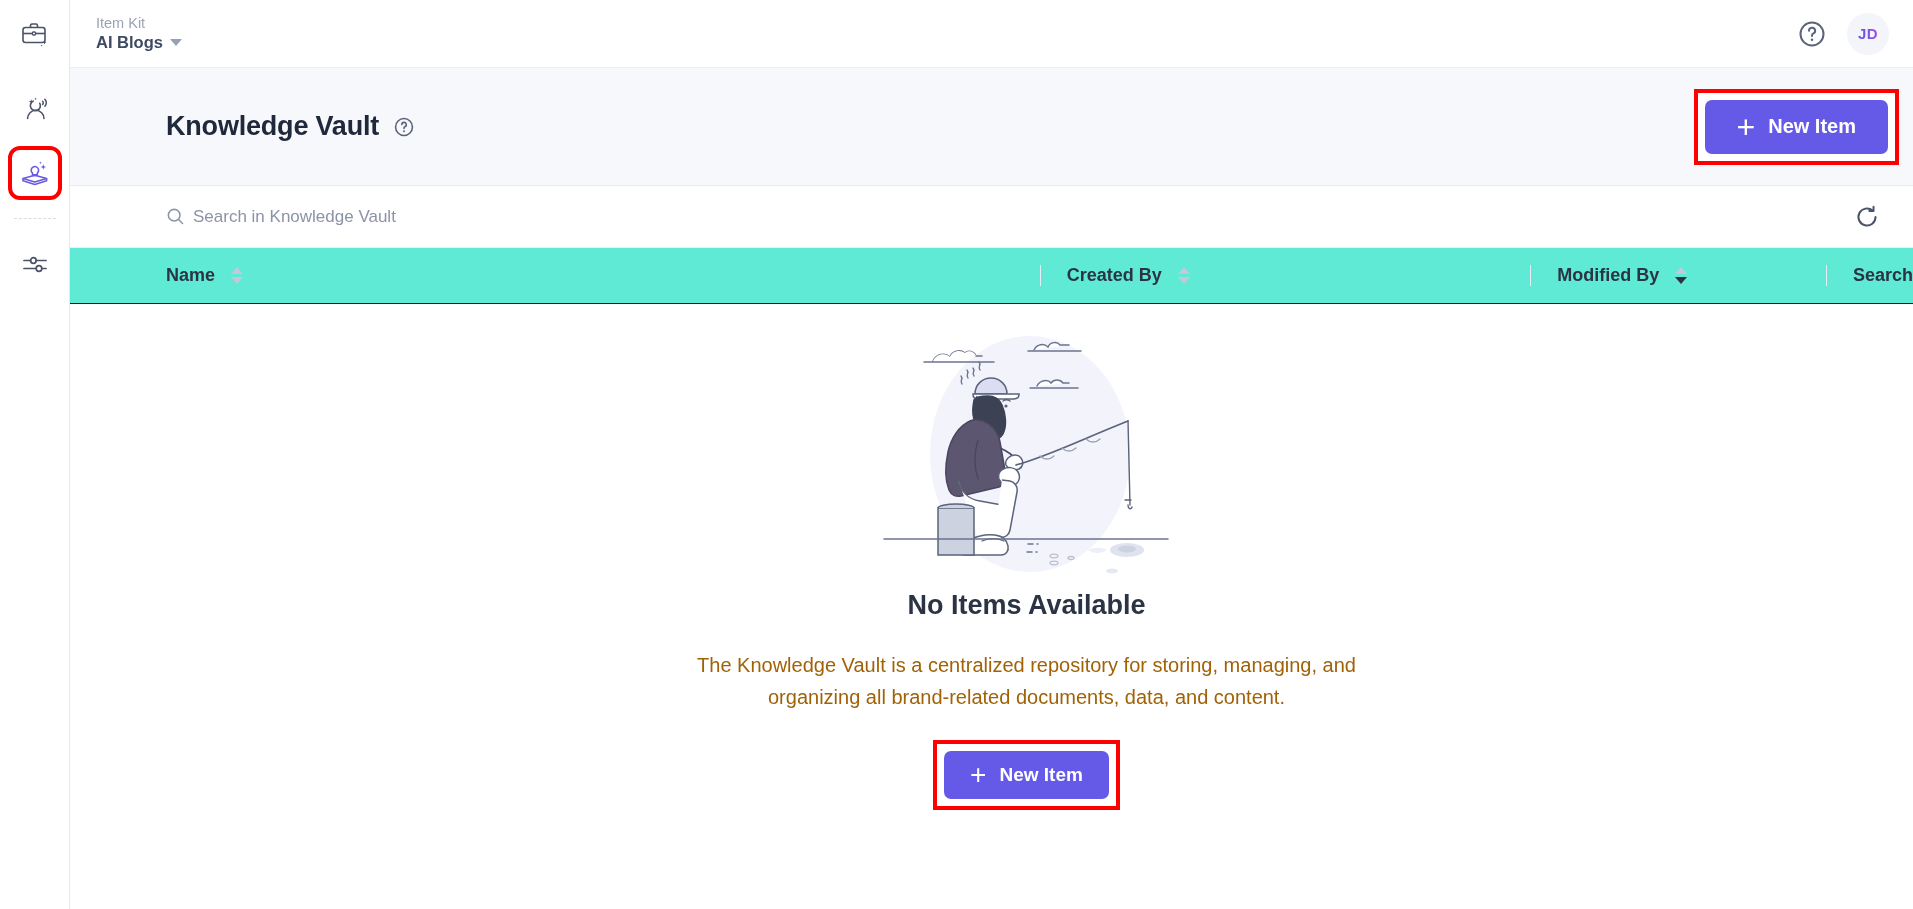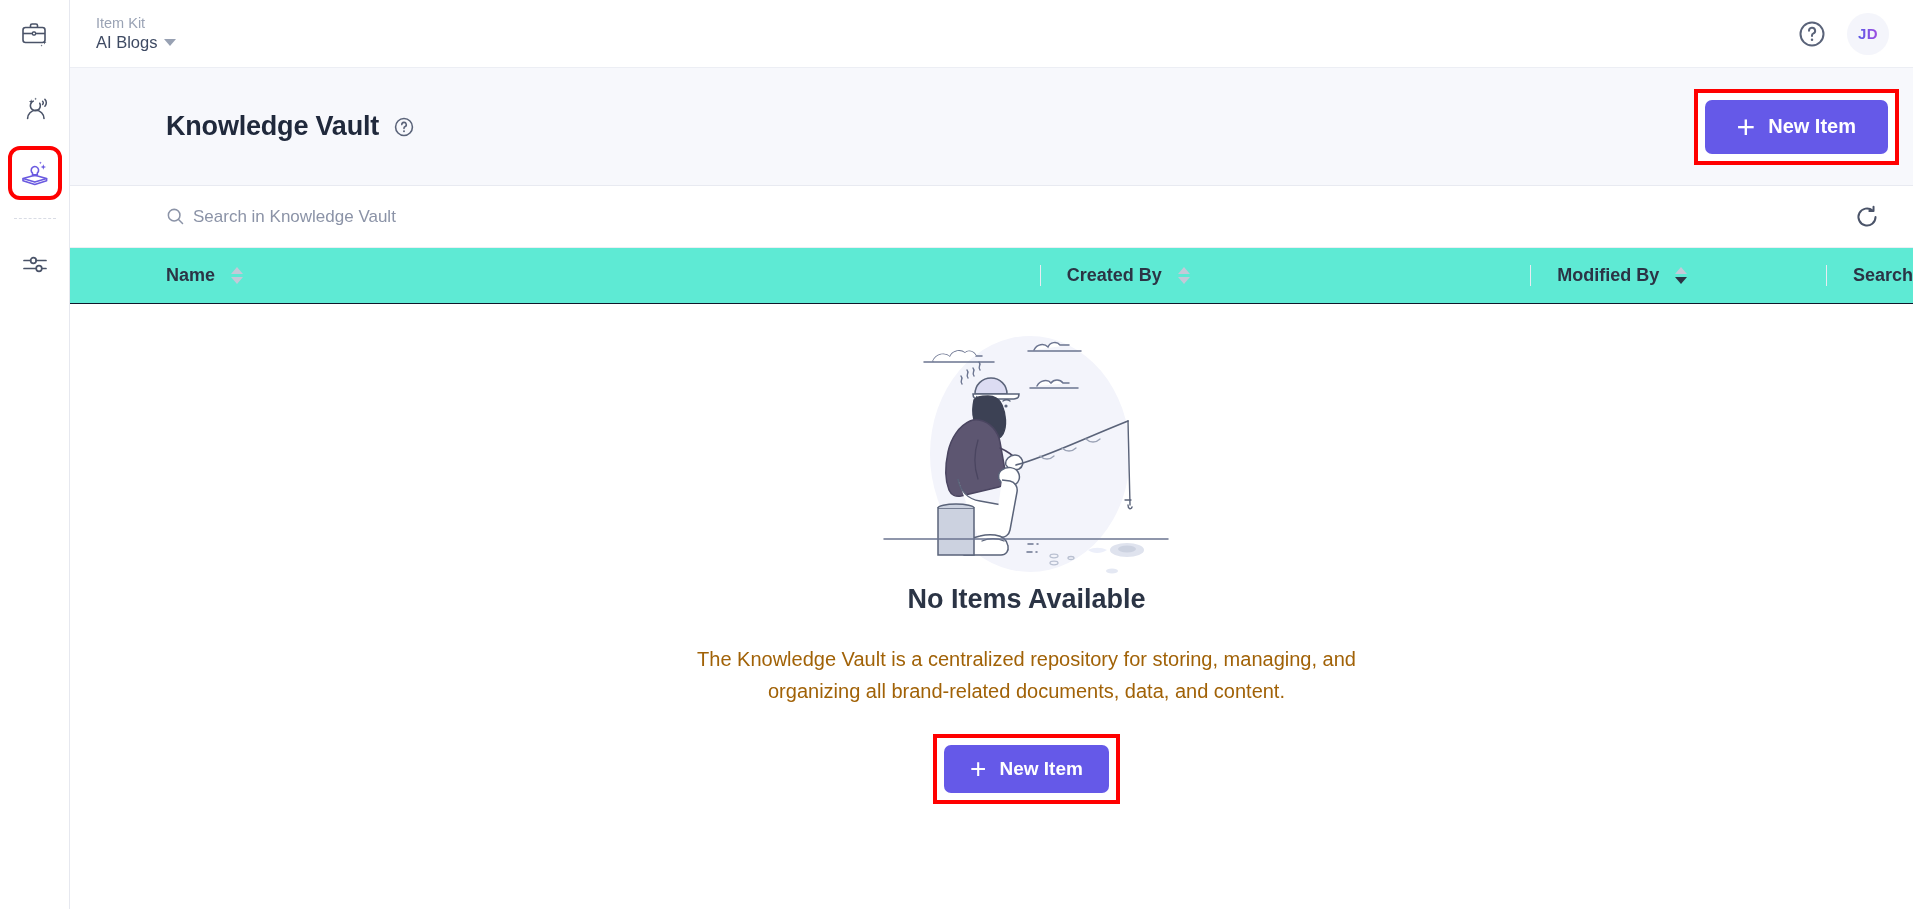--- a/index.html
+++ b/index.html
@@ -47,21 +47,21 @@
   .topbar {
     height: 68px; background: #ffffff;
     display: flex; align-items: center;
     border-bottom: 1px solid #eceef4;
     padding: 0 24px 0 26px;
     flex: 0 0 68px;
   }
   .brand-block { display: flex; flex-direction: column; justify-content: center; line-height: 1.25; }
   .brand-kit-label { font-size: 14.5px; color: #9aa3b5; font-weight: 400; }
   .brand-name-row { display: flex; align-items: center; gap: 7px; cursor: pointer; }
-  .brand-name { font-size: 16.5px; color: #3e4a63; font-weight: 400; }
+  .brand-name { font-size: 16.5px; color: #3e4a63; font-weight: 700; }
   .caret-down {
     width: 0; height: 0;
     border-left: 6px solid transparent;
     border-right: 6px solid transparent;
     border-top: 7px solid #98a1b3;
   }
   .topbar-spacer { flex: 1 1 auto; }
   .topbar-right { display: flex; align-items: center; gap: 20px; }
   .help-circle { cursor: pointer; display: flex; }
   .avatar {
@@ -152,21 +152,21 @@
   }
   .sorter.desc .tri-dn { border-top-color: #2b3445; }
 
   
   .empty {
     flex: 1 1 auto; display: flex; flex-direction: column;
     align-items: center; padding-top: 24px; background: #fff;
     padding-left: 70px;
   }
   .empty-title {
-    font-size: 27px; font-weight: 700; color: #2b3445; margin-top: 4px;
+    font-size: 27px; font-weight: 700; color: #2b3445; margin-top: 10px;
   }
   .empty-desc {
     margin-top: 28px;
     font-size: 20px; line-height: 1.62; color: #a16207;
     text-align: center; max-width: 700px;
   }
   .btn-empty { height: 48px; padding: 0 26px; font-size: 19px; font-weight: 700; }
   .btn-empty .plus-glyph { font-size: 28px; }
   .empty-btn-hl { margin-top: 26px; }
 </style>

